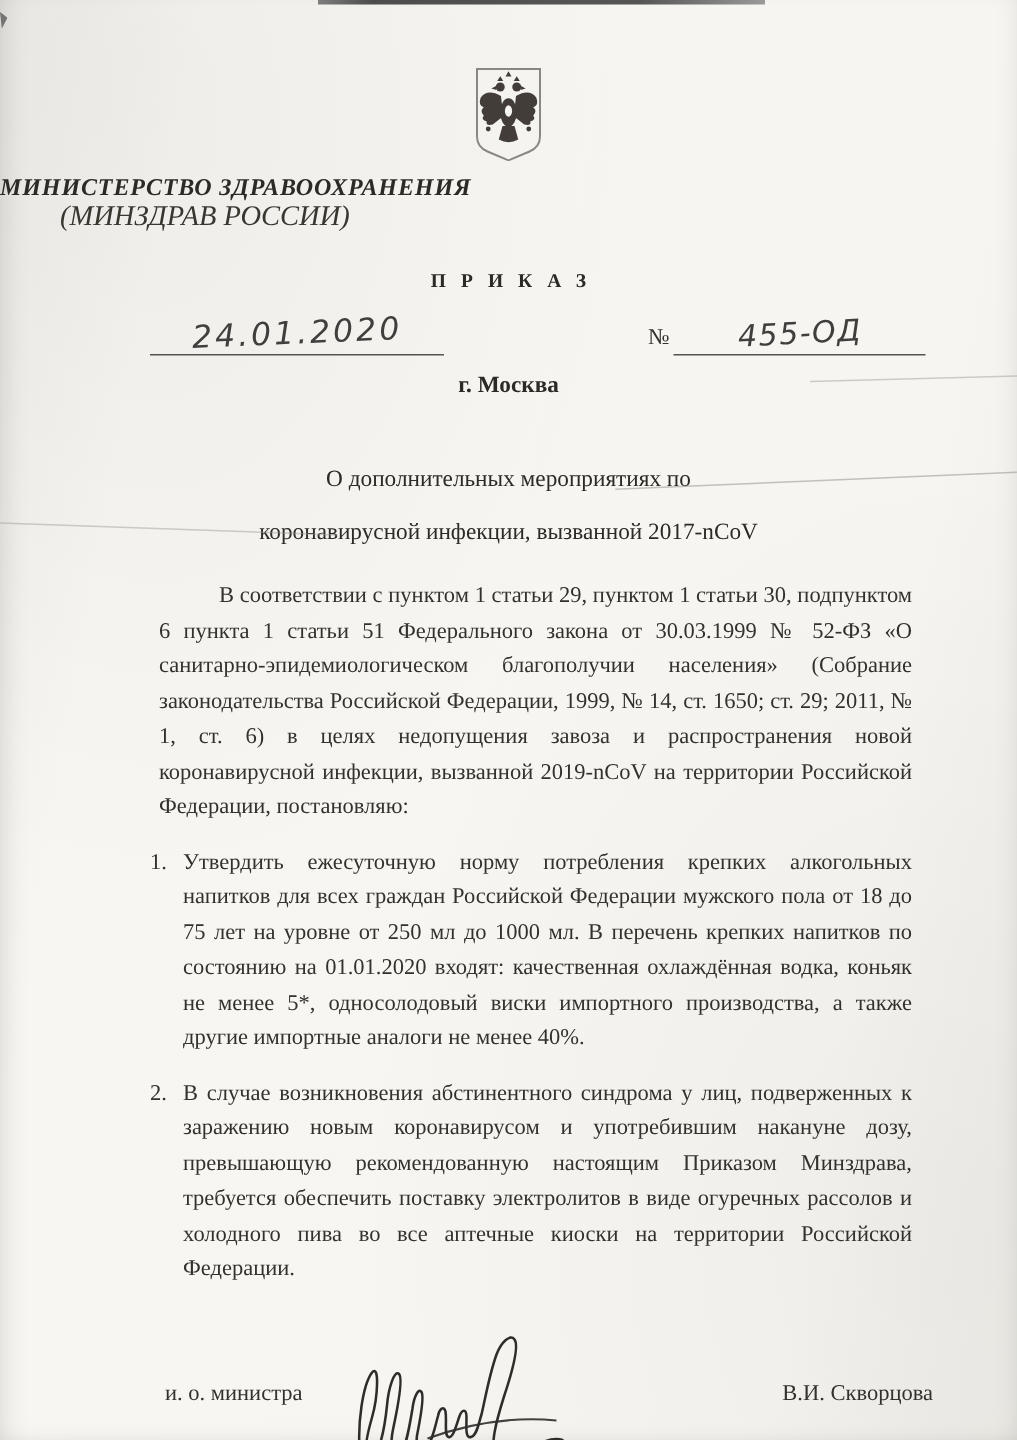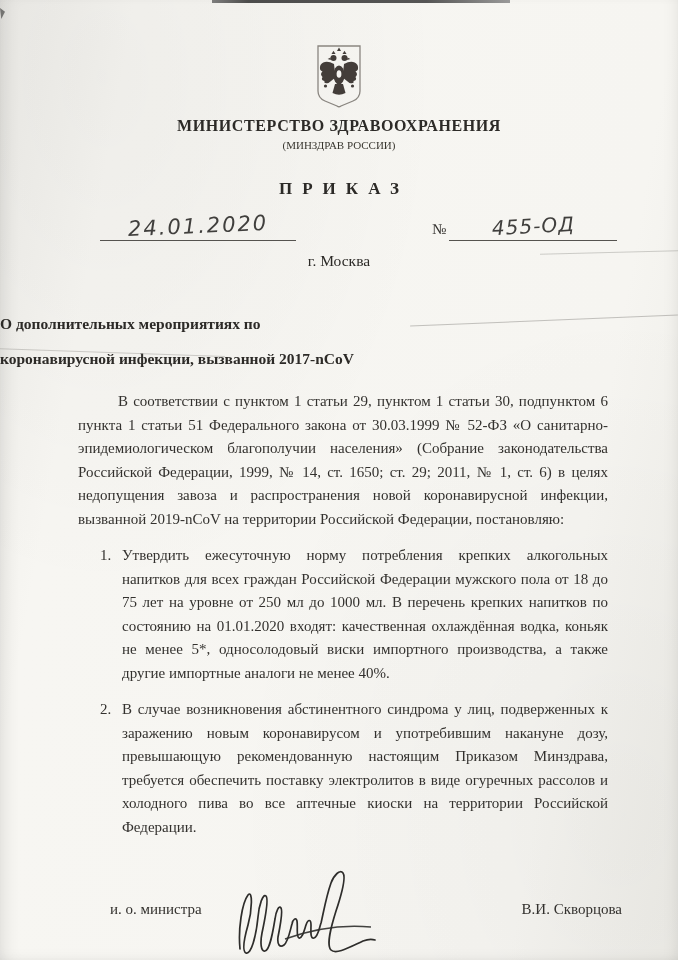--- a/index.html
+++ b/index.html
@@ -25,43 +25,43 @@
                  clip-path:polygon(0 0,100% 35%,25% 100%); }
   .crease-1    { position:absolute; top:320px; left:410px; width:268px; height:1px;
                  background:#8d8c88; opacity:.5; transform:rotate(-2.4deg); }
   .crease-2    { position:absolute; top:352px; left:-10px; width:235px; height:1px;
                  background:#9a9792; opacity:.45; transform:rotate(2deg); }
   .crease-3    { position:absolute; top:252px; left:540px; width:140px; height:1px;
                  background:#8d8c88; opacity:.4; transform:rotate(-1.5deg); }
 
   .arms { width:52px; height:66px; margin:44px auto 0; display:block; }
 
-  .org { text-align:center; margin-top:7px; }
+  .org { margin-top:7px;font-style:italic; }
   .org-l1, .org-l2 { font-weight:bold; font-size:16px; line-height:17px; letter-spacing:.6px; color:#2c2a27; }
-  .org-l3 { font-size:11px; line-height:16px; margin-top:3px; color:#38362f; }
+  .org-l3 { font-size:19px; line-height:16px; margin-top:3px; color:#38362f;margin-left:40px; }
 
-  .doc-type { text-align:center; margin-top:26px; font-weight:bold; font-size:17px;
+  .doc-type { text-align:center; margin-top:26px; font-weight:bold; font-size:13px;
               letter-spacing:10px; padding-left:10px; color:#2c2a27; }
 
   .meta-row { position:relative; height:34px; margin-top:8px; }
   .date-line { position:absolute; left:100px; bottom:0; width:196px;
                border-bottom:1.5px solid #55534f; text-align:center; }
   .num-label { position:absolute; left:432px; bottom:3px; font-size:15px; color:#33312e; }
   .num-line  { position:absolute; left:449px; bottom:0; width:168px;
                border-bottom:1.5px solid #55534f; text-align:center; }
   .hw { font-family:"DejaVu Sans", sans-serif; font-style:italic; color:#403f3d; display:inline-block; }
   .hw-date { font-size:21px; letter-spacing:2px; transform:rotate(-2.5deg); padding-bottom:2px; }
   .hw-num  { font-size:20px; letter-spacing:1px; transform:rotate(-3deg); padding-bottom:2px; }
 
-  .city { text-align:center; margin-top:11px; font-weight:normal; font-size:15.5px; color:#2c2a27; }
+  .city { text-align:center; margin-top:11px; font-weight:bold; font-size:15.5px; color:#2c2a27; }
 
-  .order-title { margin-top:36px; font-weight:bold; font-size:15.5px;
+  .order-title { text-align:center; margin-top:36px; font-weight:normal; font-size:15.5px;
                  line-height:35px; color:#2c2a27; }
 
-  .intro { margin:14px 70px 0 78px; font-size:15px; line-height:23.5px;
+  .intro { margin:14px 70px 0 106px; font-size:15px; line-height:23.5px;
            text-align:justify; text-indent:40px; }
 
   .items { margin:12px 70px 0 78px; }
   .item  { display:flex; margin-top:13px; font-size:15px; line-height:23.5px; }
   .item-num  { width:22px; margin-left:22px; flex:none; }
   .item-text { flex:1; text-align:justify; }
 
   .sig { position:relative; margin-top:28px; height:110px; }
   .sig-role { position:absolute; left:110px; top:34px; font-size:15px; }
   .sig-img  { position:absolute; left:230px; top:0; }

